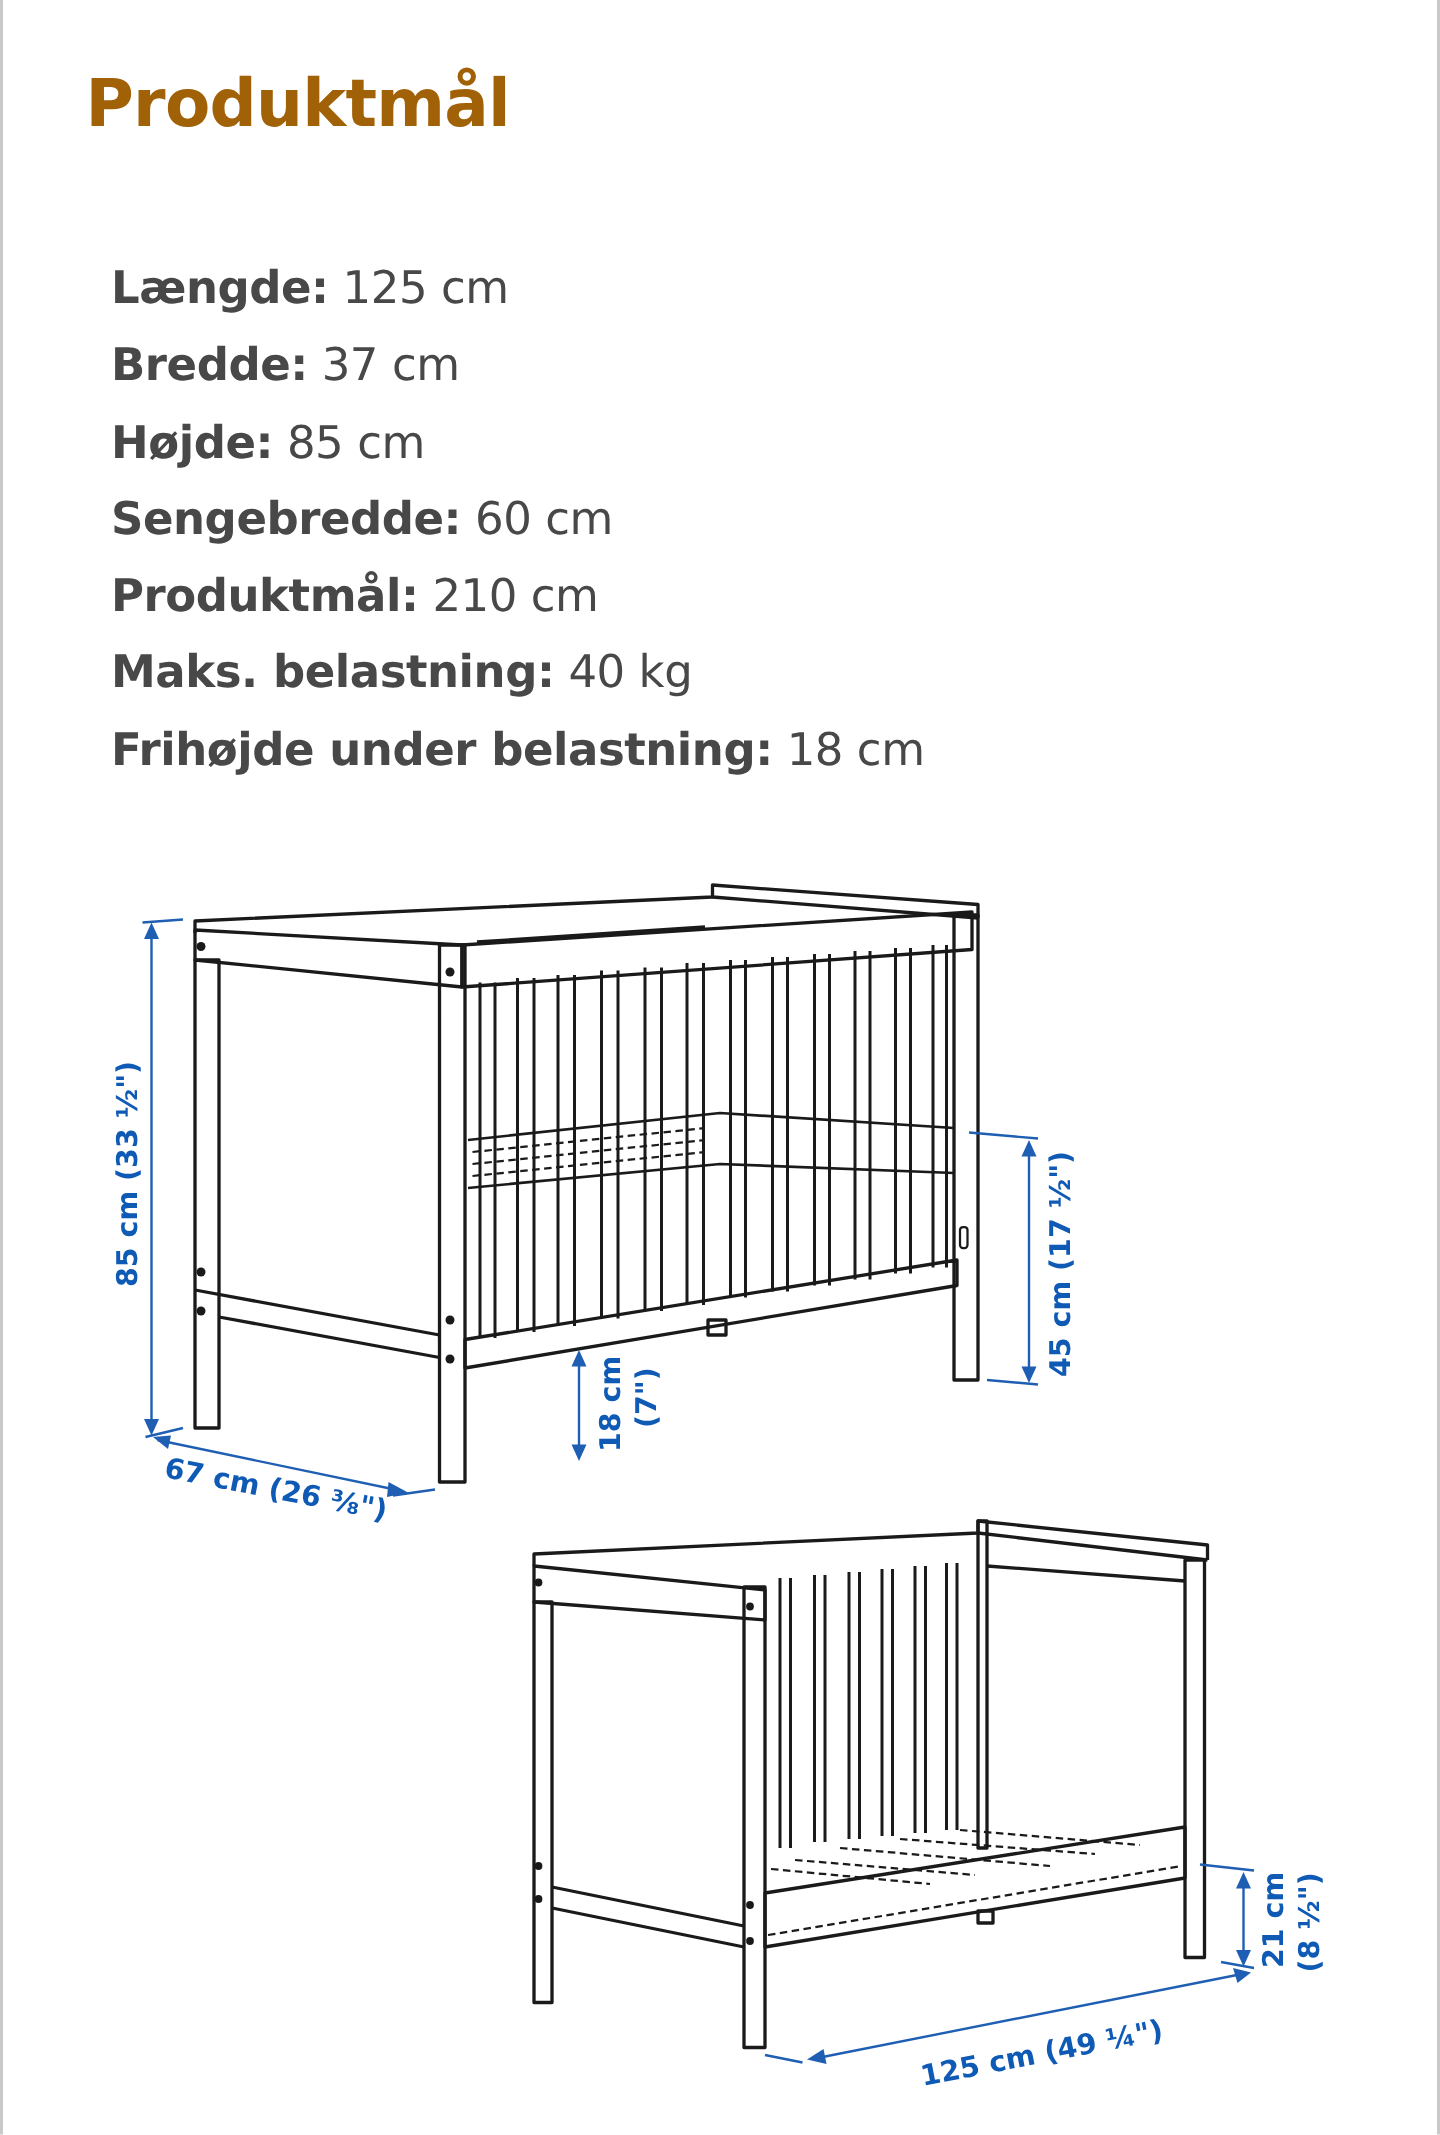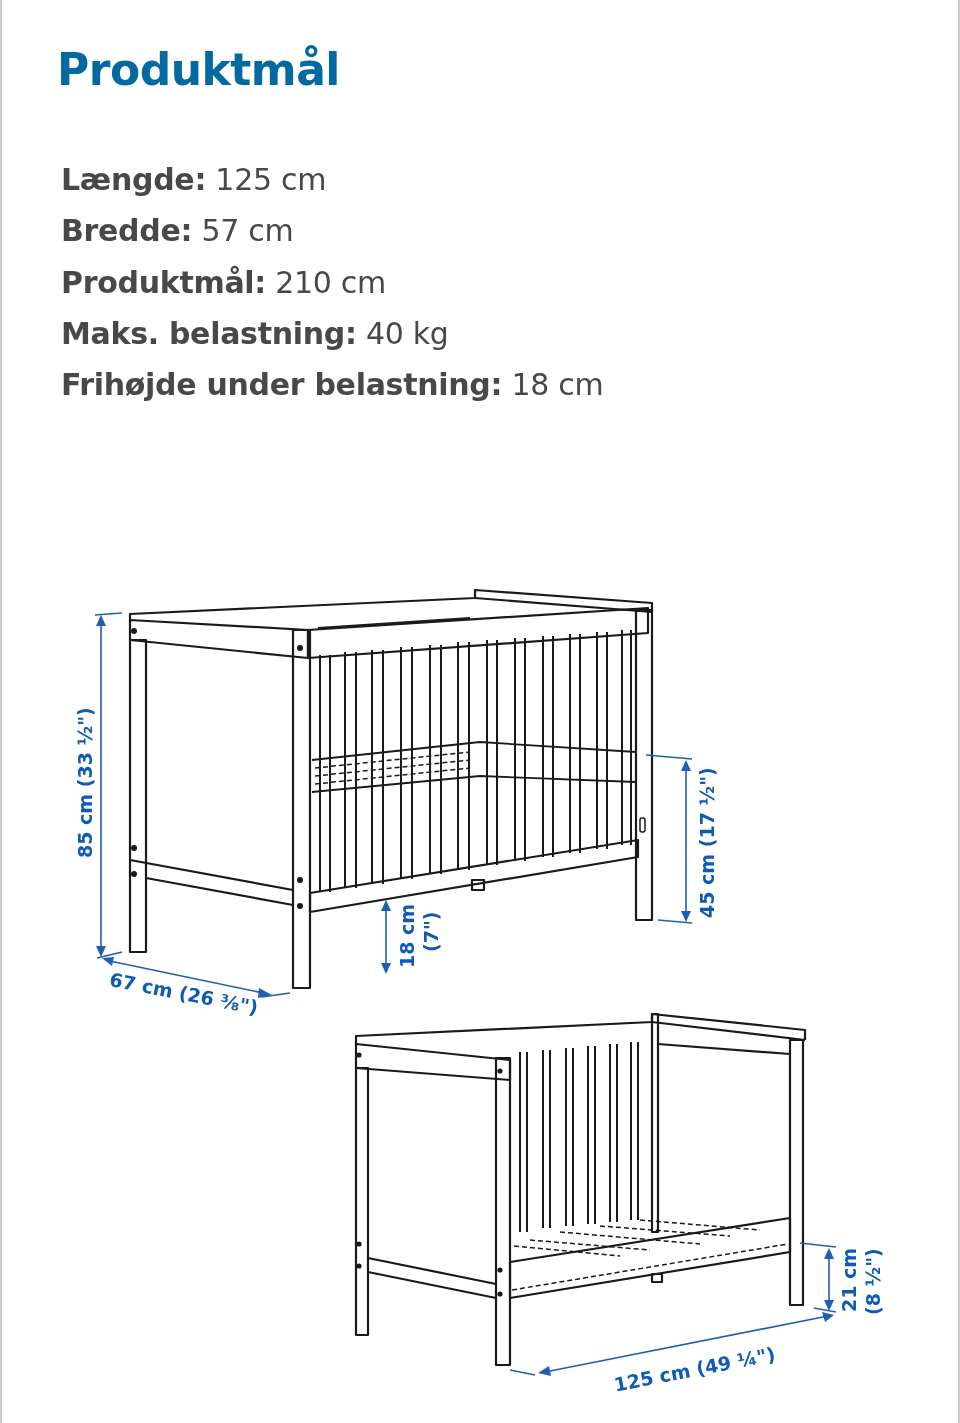--- a/index.html
+++ b/index.html
@@ -5,45 +5,47 @@
     html, body { margin: 0; padding: 0; background: #ffffff; }
     body {
       width: 960px; height: 1423px; position: relative; overflow: hidden;
       font-family: "DejaVu Sans", "Liberation Sans", sans-serif;
       color: #484848;
     }
     .edge-left { position: absolute; left: 0; top: 0; width: 2px; height: 1423px; background: #c9c9c9; }
     .edge-right { position: absolute; right: 0; top: 0; width: 2px; height: 1423px; background: #c9c9c9; }
     .title {
       position: absolute; left: 57px; top: 40px; margin: 0;
-      font-size: 44px; font-weight: bold; color: #0369a1; letter-spacing: -0.5px;
+      font-size: 44px; font-weight: bold; color: #a16207; letter-spacing: -0.5px;
       line-height: 60px;
     }
-    .specs { position: absolute; left: 57px; top: 150px; margin: 4px; padding: 0; list-style: none; }
+    .specs { position: absolute; left: 57px; top: 150px; margin: 17px; padding: 0; list-style: none; }
     .spec-row { font-size: 30px; line-height: 51.3px; height: 51.3px; white-space: nowrap; letter-spacing: -0.3px; }
     .spec-label { font-weight: bold; color: #484848; }
     .spec-value { font-weight: normal; color: #484848; }
     .diagram { position: absolute; left: 0; top: 540px; width: 960px; height: 883px; }
     .diagram svg { position: absolute; left: 0; top: 0; }
     .dim-label {
       position: absolute; color: #0f5ab5; font-weight: bold; font-size: 19px;
       white-space: nowrap; line-height: 22px; transform-origin: 0 0;
     }
   </style>
 </head>
 <body>
 
 <div class="edge-left"></div>
 <div class="edge-right"></div>
 
 <h1 class="title">Produktmål</h1>
 
 <ul class="specs">
   <li class="spec-row"><span class="spec-label">Længde:</span> <span class="spec-value">125 cm</span></li>
-  <li class="spec-row"><span class="spec-label">Bredde:</span> <span class="spec-value">57 cm</span></li>
+  <li class="spec-row"><span class="spec-label">Bredde:</span> <span class="spec-value">37 cm</span></li>
+  <li class="spec-row"><span class="spec-label">Højde:</span> <span class="spec-value">85 cm</span></li>
+  <li class="spec-row"><span class="spec-label">Sengebredde:</span> <span class="spec-value">60 cm</span></li>
   <li class="spec-row"><span class="spec-label">Produktmål:</span> <span class="spec-value">210 cm</span></li>
   <li class="spec-row"><span class="spec-label">Maks. belastning:</span> <span class="spec-value">40 kg</span></li>
   <li class="spec-row"><span class="spec-label">Frihøjde under belastning:</span> <span class="spec-value">18 cm</span></li>
 </ul>
 
 <div class="diagram">
 
   <svg width="960" height="883" viewBox="0 540 960 883">
     <g fill="none" stroke="#1a1a1a" stroke-width="2.2" stroke-linejoin="round">
 

